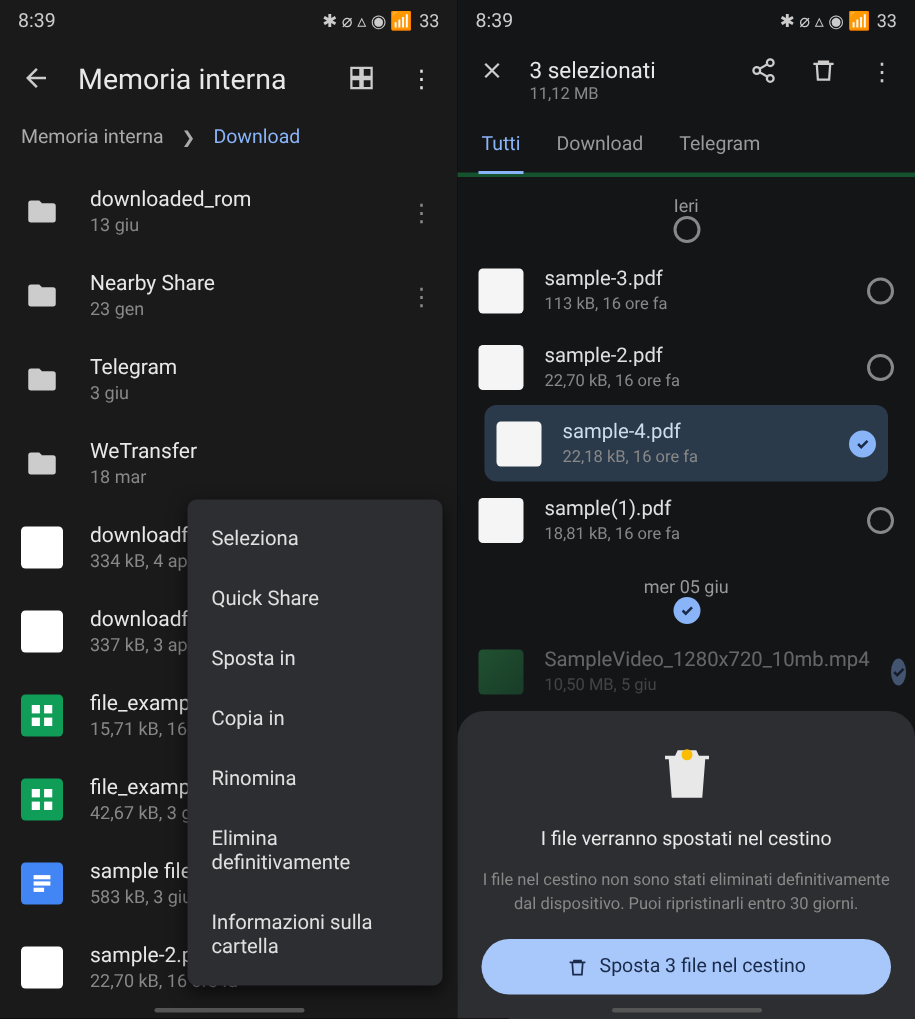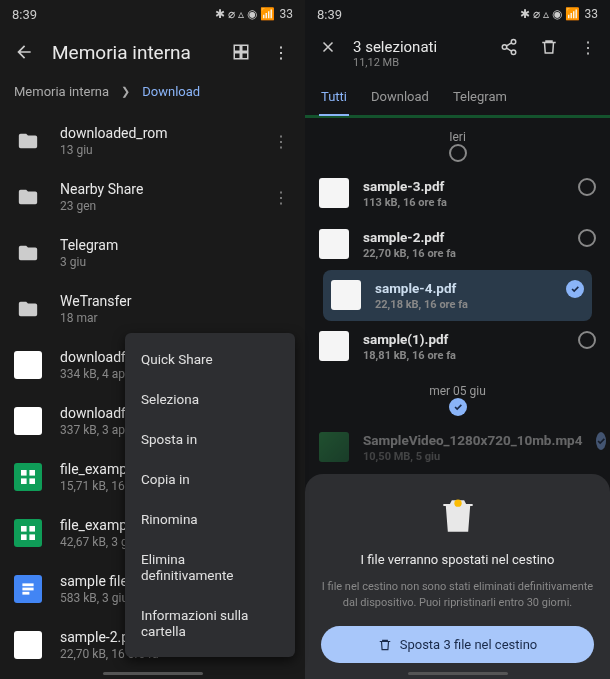--- a/index.html
+++ b/index.html
@@ -36,21 +36,21 @@
 .selhead .seltxt { flex: 1; }
 .selhead .sel-main { font-size: 15px; color: #e8e8e8; }
 .selhead .sel-sub { font-size: 11px; color: #888; }
 .selhead .icons { display: flex; gap: 22px; }
 .tabs { display: flex; gap: 20px; padding: 0 14px; border-bottom: 3px solid #14532d; }
 .tab { padding: 10px 2px; font-size: 13px; color: #999; cursor: pointer; }
 .tab.active { color: #8ab4f8; border-bottom: 2px solid #8ab4f8; margin-bottom: -1px; }
 .sectionlabel { padding: 12px 14px 6px; font-size: 12px; color: #999; display: flex; justify-content: space-between; align-items: center; flex-direction: column; }
 .circle { width: 18px; height: 18px; border: 2px solid #888; border-radius: 50%; }
 .checkc { width: 18px; height: 18px; background: #8ab4f8; border-radius: 50%; display: flex; align-items: center; justify-content: center; }
-.row2 { display: flex; align-items: flex-start; padding: 10px 14px; gap: 14px; font-weight: bold; }
+.row2 { display: flex; align-items: center; padding: 10px 14px; gap: 14px; }
 .row2 .thumb { width: 30px; height: 30px; background: #f5f5f5; border-radius: 3px; flex-shrink: 0; }
 .row2 .thumb.vid { background: linear-gradient(135deg,#3a5,#274); }
 .row2 .info { flex: 1; }
 .row2 .name { font-size: 13.5px; color: #e0e0e0; }
 .row2 .meta { font-size: 11px; color: #888; margin-top: 2px; }
 .row2.sel { background: #2a3a4a; border-radius: 8px; margin: 0 18px; padding: 10px 8px; }
 .row2.sel .name { color: #cde; }
 .dim { opacity: .4; }
 .sheet { position: absolute; bottom: 0; left: 0; right: 0; background: #2d2e31; border-radius: 18px 18px 0 0; padding: 20px 16px 16px; text-align: center; }
 .sheet .trashicon { width: 44px; height: 44px; margin: 0 auto 14px; }
@@ -191,22 +191,22 @@
       </div>
     <div class="row">
         <div class="icon thumb"></div>
         <div class="info">
           <div class="name">sample-2.pdf</div>
           <div class="meta">22,70 kB, 16 ore fa</div>
         </div>
       </div>
 
     <div class="ctxmenu">
+      <div class="mi">Seleziona</div>
       <div class="mi">Quick Share</div>
-      <div class="mi">Seleziona</div>
       <div class="mi">Sposta in</div>
       <div class="mi">Copia in</div>
       <div class="mi">Rinomina</div>
       <div class="mi">Elimina definitivamente</div>
       <div class="mi">Informazioni sulla cartella</div>
     </div>
   </div>
   <div class="fab">
       <svg width="22" height="22" viewBox="0 0 24 24" fill="#ccc">
         <path d="M11 5h2v14h-2z"></path>

